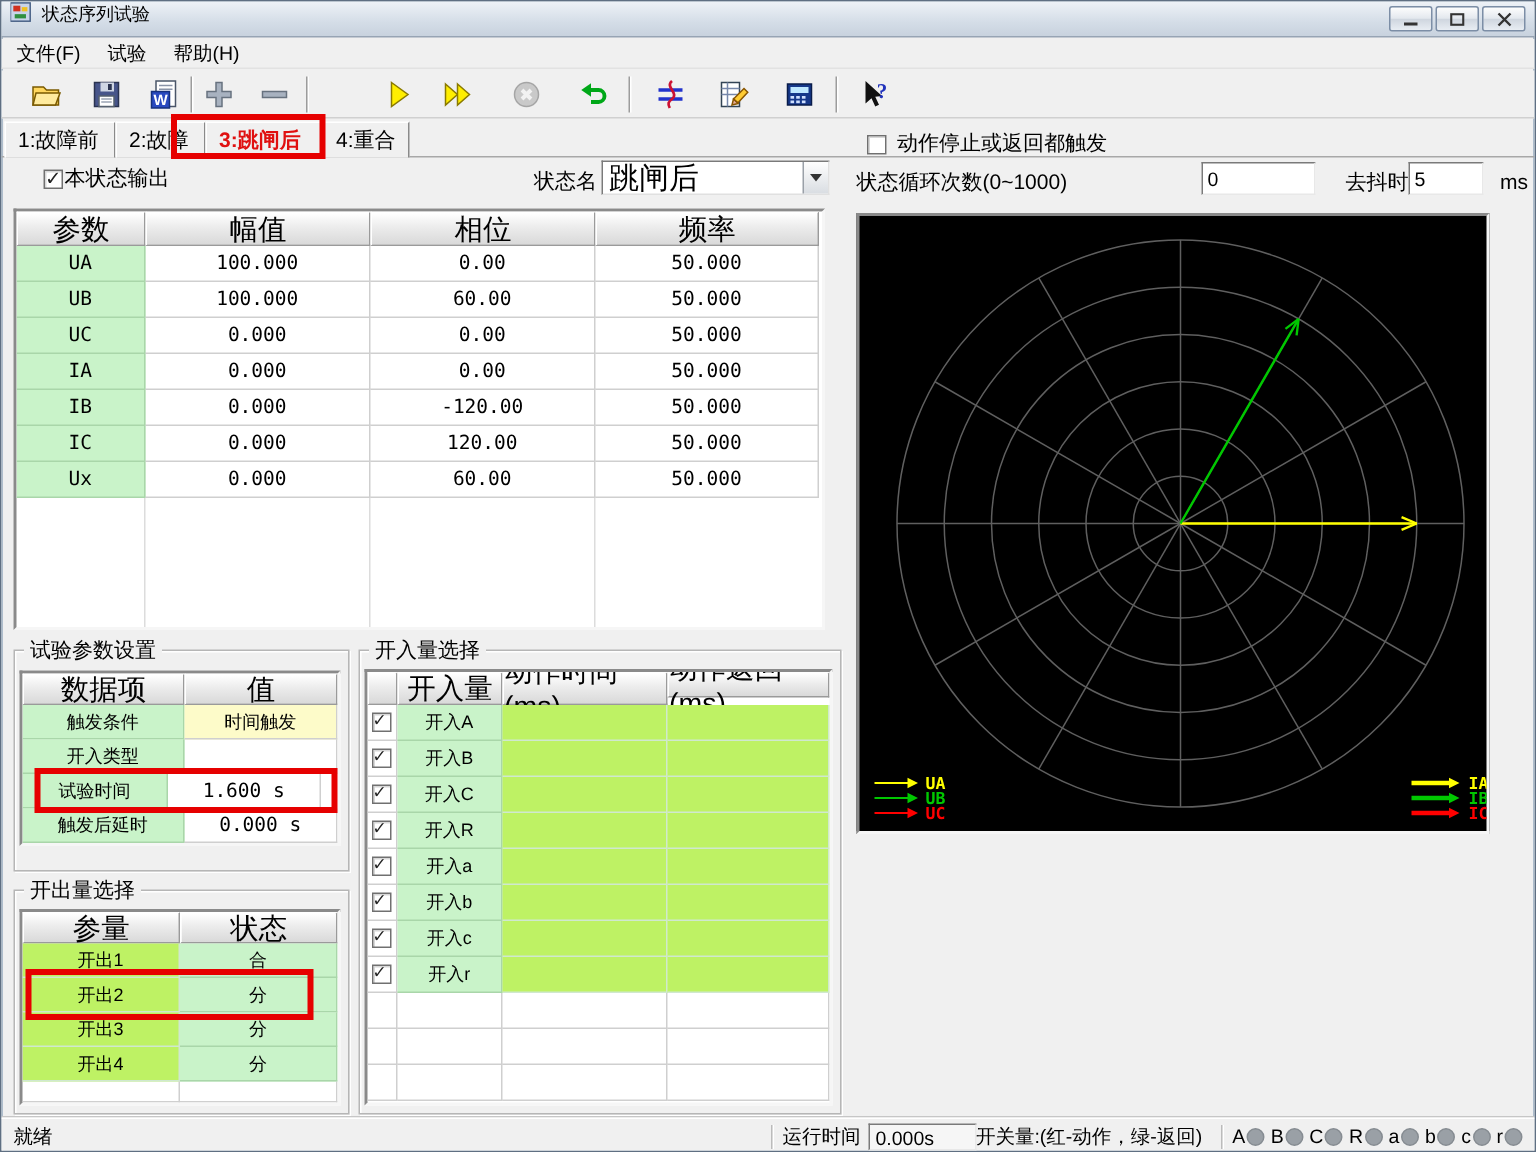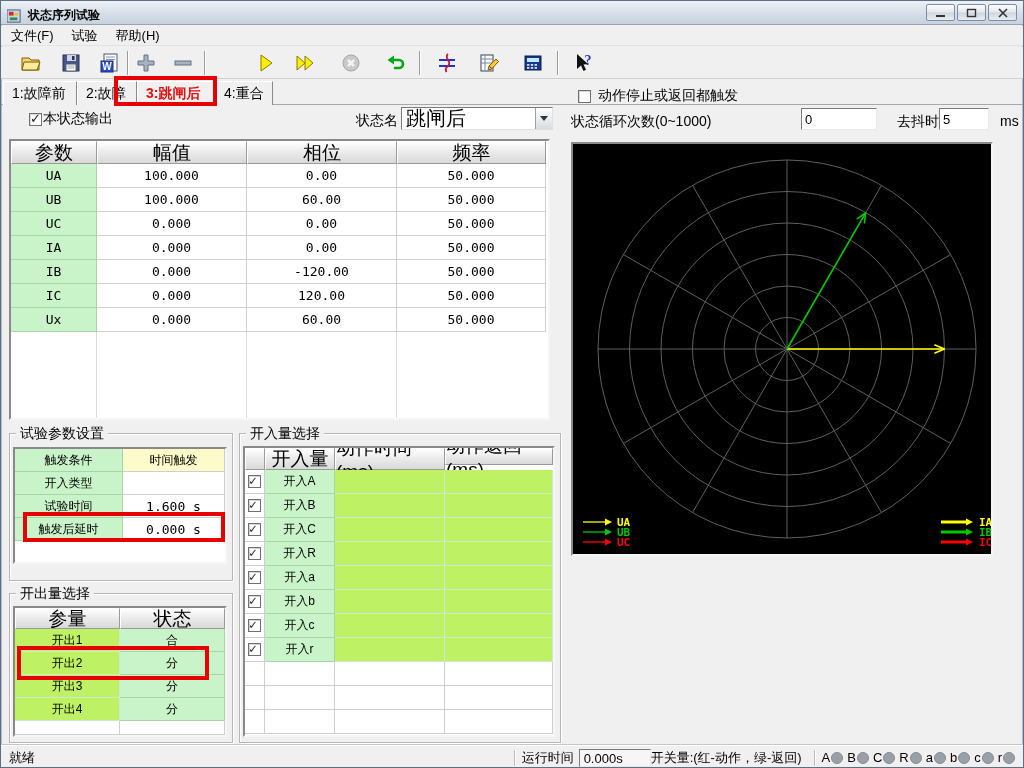--- a/index.html
+++ b/index.html
@@ -1,21 +1,21 @@
 <!DOCTYPE html>
 <html><head>
 <meta charset="utf-8">
 <style>
   * { margin:0; padding:0; box-sizing:border-box; }
   html,body { width:1024px; height:768px; overflow:hidden; }
   body { font-family:"Liberation Sans","DejaVu Sans",sans-serif; font-size:13px; color:#000; }
   .window { position:relative; width:1024px; height:768px; background:#f0f0f0; border:1px solid #5f6f82; outline:1px solid #aebdcc; outline-offset:-2px; overflow:hidden; }
 
   
-  .titlebar { position:absolute; left:0; top:0; width:100%; height:24px; background:linear-gradient(#eef2f7,#d4dde7 60%,#c8d2de); border-bottom:1px solid #97a4b4; display:flex; align-items:flex-end; padding:0 6px;font-weight:bold; }
+  .titlebar { position:absolute; left:0; top:0; width:100%; height:24px; background:linear-gradient(#eef2f7,#d4dde7 60%,#c8d2de); border-bottom:1px solid #97a4b4; display:flex; align-items:flex-start; padding:0 6px; }
   .titlebar .title { margin-left:6px; font-size:12px; }
   .winbtns { position:absolute; right:6px; top:3px; display:flex; gap:2px; }
   .winbtn { width:29px; height:17px; background:linear-gradient(#fdfdfd,#e3e8ee 48%,#cfd6df 52%,#e8edf3); border:1px solid #7c8ea6; border-radius:2px; display:flex; align-items:center; justify-content:center; }
 
   
   .menubar { position:absolute; left:0; top:25px; width:100%; height:20px; background:#f0f0f0; display:flex; align-items:center; gap:18px; padding:0 10px; border-bottom:1px solid #e2e2e2; }
   .menubar span { cursor:default; }
   .toolbar { position:absolute; left:0; top:46px; width:100%; height:32px; background:#f0f0f0; border-bottom:1px solid #d0d0d0; }
   .tbtn { position:absolute; top:3px; width:28px; height:26px; display:flex; align-items:center; justify-content:center; }
   .tsep { position:absolute; top:4px; width:2px; height:24px; border-left:1px solid #9c9c9c; border-right:1px solid #ffffff; }
@@ -278,29 +278,33 @@
       <div style="position:absolute;left:85px;top:0;width:1px;height:100%;background:#dcdcdc"></div>
       <div style="position:absolute;left:235px;top:0;width:1px;height:100%;background:#dcdcdc"></div>
       <div style="position:absolute;left:385px;top:0;width:1px;height:100%;background:#dcdcdc"></div>
     </div>
   </div>
 
   <div class="group" style="left:8px;top:432px;width:224px;height:148px">
     <span class="group-label">试验参数设置</span>
     <div class="sunken" style="left:3px;top:13px;width:214px;height:117px">
       <div class="row">
+          <div class="hcell" style="width:108px;height:21px">数据项</div>
+          <div class="hcell" style="width:102px;height:21px">值</div>
+        </div>
+      <div class="row">
           <div class="cell cn green" style="width:108px;height:23px">触发条件</div>
           <div class="cell cn yellow" style="width:102px;height:23px">时间触发</div>
         </div>
       <div class="row">
           <div class="cell cn green" style="width:108px;height:23px">开入类型</div>
           <div class="cell cn" style="width:102px;height:23px"></div>
         </div>
       <div class="row">
-          <div class="cell cn green" style="width:108px;height:23px">试验时间</div>
+          <div class="cell cn green" style="width:97px;height:23px">试验时间</div>
           <div class="cell" style="width:102px;height:23px">1.600 s</div>
         </div>
       <div class="row">
           <div class="cell cn green" style="width:108px;height:23px">触发后延时</div>
           <div class="cell" style="width:102px;height:23px">0.000 s</div>
         </div>
     </div>
   </div>
 
   <div class="group" style="left:8px;top:592px;width:224px;height:150px">

